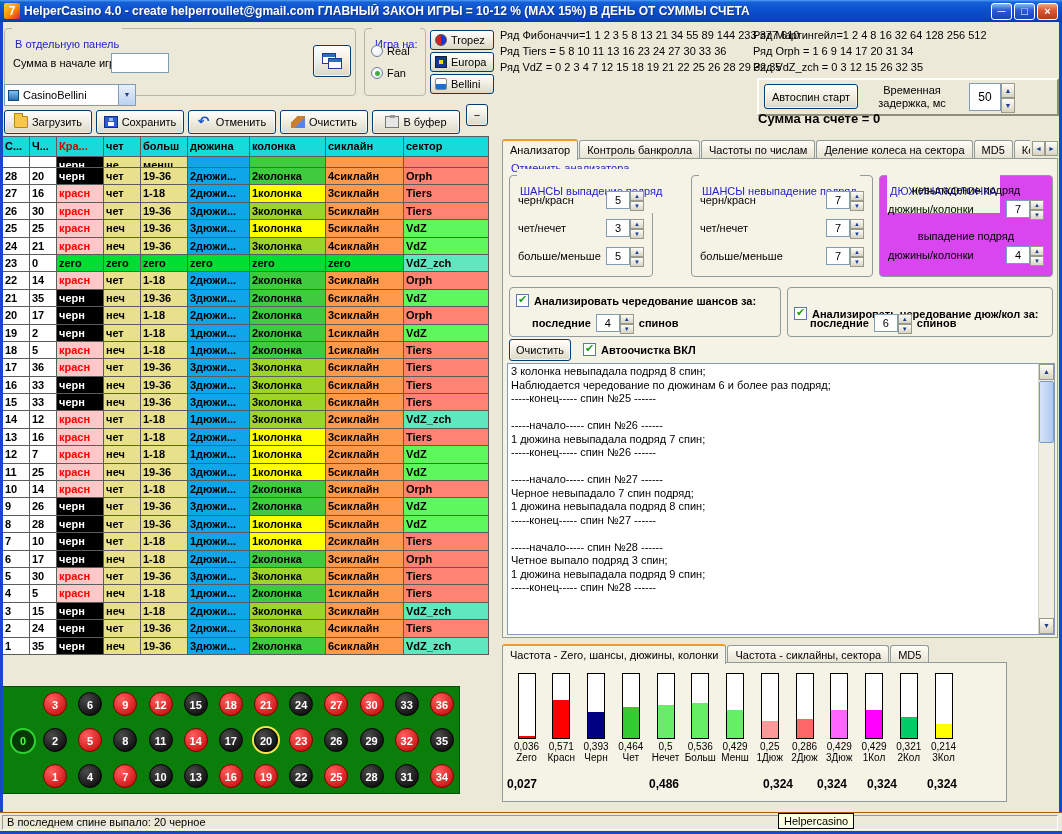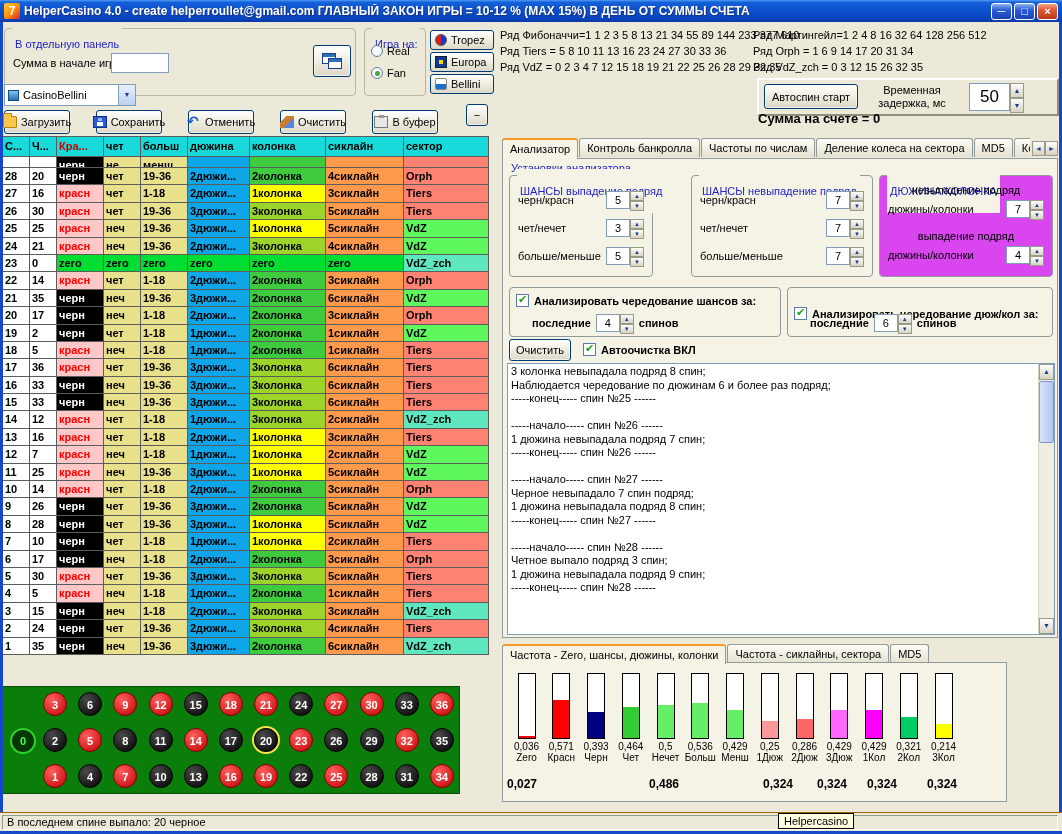--- a/index.html
+++ b/index.html
@@ -26,33 +26,33 @@
 .raised{border:2px solid;border-color:#fff #8e8e7a #8e8e7a #fff;background:#ece9d8}
 .rrow{position:absolute;display:flex;align-items:center;gap:4px}
 .rb{position:relative;width:12px;height:12px;border-radius:50%;border:1px solid #6a7f9b;background:radial-gradient(circle at 35% 35%,#fff,#e4e9f0)}
 .rb.sel::after{content:"";position:absolute;left:3px;top:3px;width:5px;height:5px;background:#3fae3f;border-radius:50%}
 .cb{position:relative;display:inline-block;width:13px;height:13px;border:1px solid #5a7ba8;background:#fff;vertical-align:middle;flex:0 0 13px}
 .cb::after{content:"✔";position:absolute;left:1px;top:-2px;font-size:11px;color:#21a121;font-weight:bold}
 .spin{display:inline-flex;vertical-align:middle}
 .sv{width:24px;height:18px;border:1px solid #7f9db9;text-align:center;font:11px "Liberation Sans",sans-serif;padding:0}
 .ud{display:inline-flex;flex-direction:column;width:14px;height:18px}
 .sarr{flex:1;font-size:6px;line-height:8px;text-align:center;color:#1b3e91;background:linear-gradient(180deg,#fdfdfa,#d8d3c2);border:1px solid #9a9a8a}
-.lg .sv{width:41px;height:28px;font-size:17px}
+.lg .sv{width:32px;height:28px;font-size:12px}
 .lg .ud{height:28px}
 .lg .sarr{line-height:13px;font-size:7px}
 .combo{position:absolute;left:4px;top:84px;width:132px;height:22px;border:1px solid #7f9db9;background:#fff;display:flex;align-items:center;padding-left:3px;gap:4px}
 .cdisk{width:11px;height:11px;background:linear-gradient(180deg,#7ec3f2,#2b6fb4);border:1px solid #144b7e;flex:0 0 11px}
 .combo .txt{flex:1;white-space:nowrap;overflow:hidden}
 .dd{width:17px;height:20px;background:linear-gradient(180deg,#e8f0fb,#bcd2f0);border-left:1px solid #7f9db9;color:#1b3e91;font-size:7px;line-height:20px;text-align:center}
 .cbtn{width:64px;height:20px;margin-bottom:2px;display:flex;align-items:center;gap:4px;padding-left:4px;border:1px solid #003c74;border-radius:3px;background:linear-gradient(180deg,#fff,#f1efe3 45%,#dcd8c8)}
 .cicon{width:12px;height:12px;display:inline-block;flex:0 0 12px}
 .ci0{background:linear-gradient(90deg,#d22222 50%,#2233cc 50%);border-radius:50%;border:1px solid #555}
 .ci1{background:radial-gradient(#ffd700 30%,#123a8c 35%);border:1px solid #123}
 .ci2{background:linear-gradient(180deg,#fff 50%,#1b6fd0 50%);border:1px solid #888;border-radius:2px}
-.tbtn{position:absolute;width:66px;height:24px}
+.tbtn{position:absolute;width:88px;height:24px}
 .tic{width:14px;height:12px;display:inline-block;position:relative;flex:0 0 14px}
 .tic-folder{background:#f7c64a;border:1px solid #b8860b;border-radius:1px}
 .tic-folder::before{content:"";position:absolute;left:-1px;top:-4px;width:7px;height:3px;background:#f7c64a;border:1px solid #b8860b;border-bottom:none}
 .tic-disk{background:#2b5bd7;border:1px solid #13307e}
 .tic-disk::before{content:"";position:absolute;left:4px;top:1px;width:4px;height:3px;background:#9db9f0}
 .tic-disk::after{content:"";position:absolute;left:3px;bottom:1px;width:6px;height:4px;background:#fff}
 .tic-undo{font-size:14px;line-height:10px;color:#1a55c8;font-weight:bold}
 .tic-undo::after{content:"↶"}
 .tic-brush{background:linear-gradient(135deg,transparent 25%,#c87f2f 25% 60%,#5588dd 60%)}
 .tic-clip{background:#e6e6e6;border:1px solid #777}
@@ -70,21 +70,21 @@
 .c-zero{background:#00dd33}
 .c-khk{background:#e8e08a}
 .c-pnk{background:#0ea5e9}
 .c-yel{background:#ffff00}
 .c-gr2{background:#3ecc3e}
 .c-gr3{background:#9cd42a}
 .c-org{background:#ff9a4d}
 .c-sal{background:#ff8373}
 .c-mnt{background:#5ef75e}
 .c-aqu{background:#5fe8c0}
-.tabbar{position:absolute;display:flex;align-items:flex-start;white-space:nowrap;overflow:hidden}
+.tabbar{position:absolute;display:flex;align-items:center;white-space:nowrap;overflow:hidden}
 .tab{border:1px solid #919b9c;border-bottom:none;border-radius:3px 3px 0 0;padding:3px 7px 2px;background:linear-gradient(180deg,#fffdf6,#e4e1d0);margin-right:1px;height:19px;font-size:11px}
 .tab.active{border-top:2px solid #f49b25;background:#f5f2e6;height:21px;position:relative;z-index:2}
 .panel{position:absolute;border:1px solid #919b9c;background:#f5f2e6}
 #main-panel{left:502px;top:158px;width:556px;height:480px;z-index:1}
 #tabscroll{position:absolute;left:1032px;top:141px;display:flex;z-index:3}
 .ts{width:13px;height:15px;background:linear-gradient(#fdfdfa,#d8d3c2);border:1px solid #9a9a8a;font-size:7px;line-height:13px;text-align:center;color:#1b3e91}
 .box-rows{position:absolute;left:0;top:10px;right:0}
 .srow{display:flex;justify-content:space-between;align-items:center;padding:0 8px;height:28px}
 .slbl{white-space:nowrap}
 .b3line{position:absolute;width:100%;text-align:center;font-size:11px}
@@ -579,21 +579,21 @@
       <div class="tab">Деление колеса на сектора</div>
       <div class="tab">MD5</div>
       <div class="tab">Ко</div>
     </div>
   <div id="tabscroll">
     <span class="ts">◄</span>
     <span class="ts">►</span>
   </div>
 
   <div id="main-panel" class="panel">
-    <span class="lbl" style="left:8px;top:3px;color:#2323c8">Установки анализатора</span>
+    <span class="lbl" style="left:8px;top:3px;color:#2323c8">Отменить анализатора</span>
 
     <div class="grp panel" style="left:6px;top:16px;width:144px;height:102;height:102px;background:#f5f2e6">
       <span class="cap">ШАНСЫ выпадение подряд</span>
       <div class="box-rows" id="box1-rows">
           <div class="srow">
             <span class="slbl">черн/красн</span>
             <span class="spin">
               <input class="sv" value="5" style="">
               <span class="ud">
                 <span class="sarr">▲</span>

